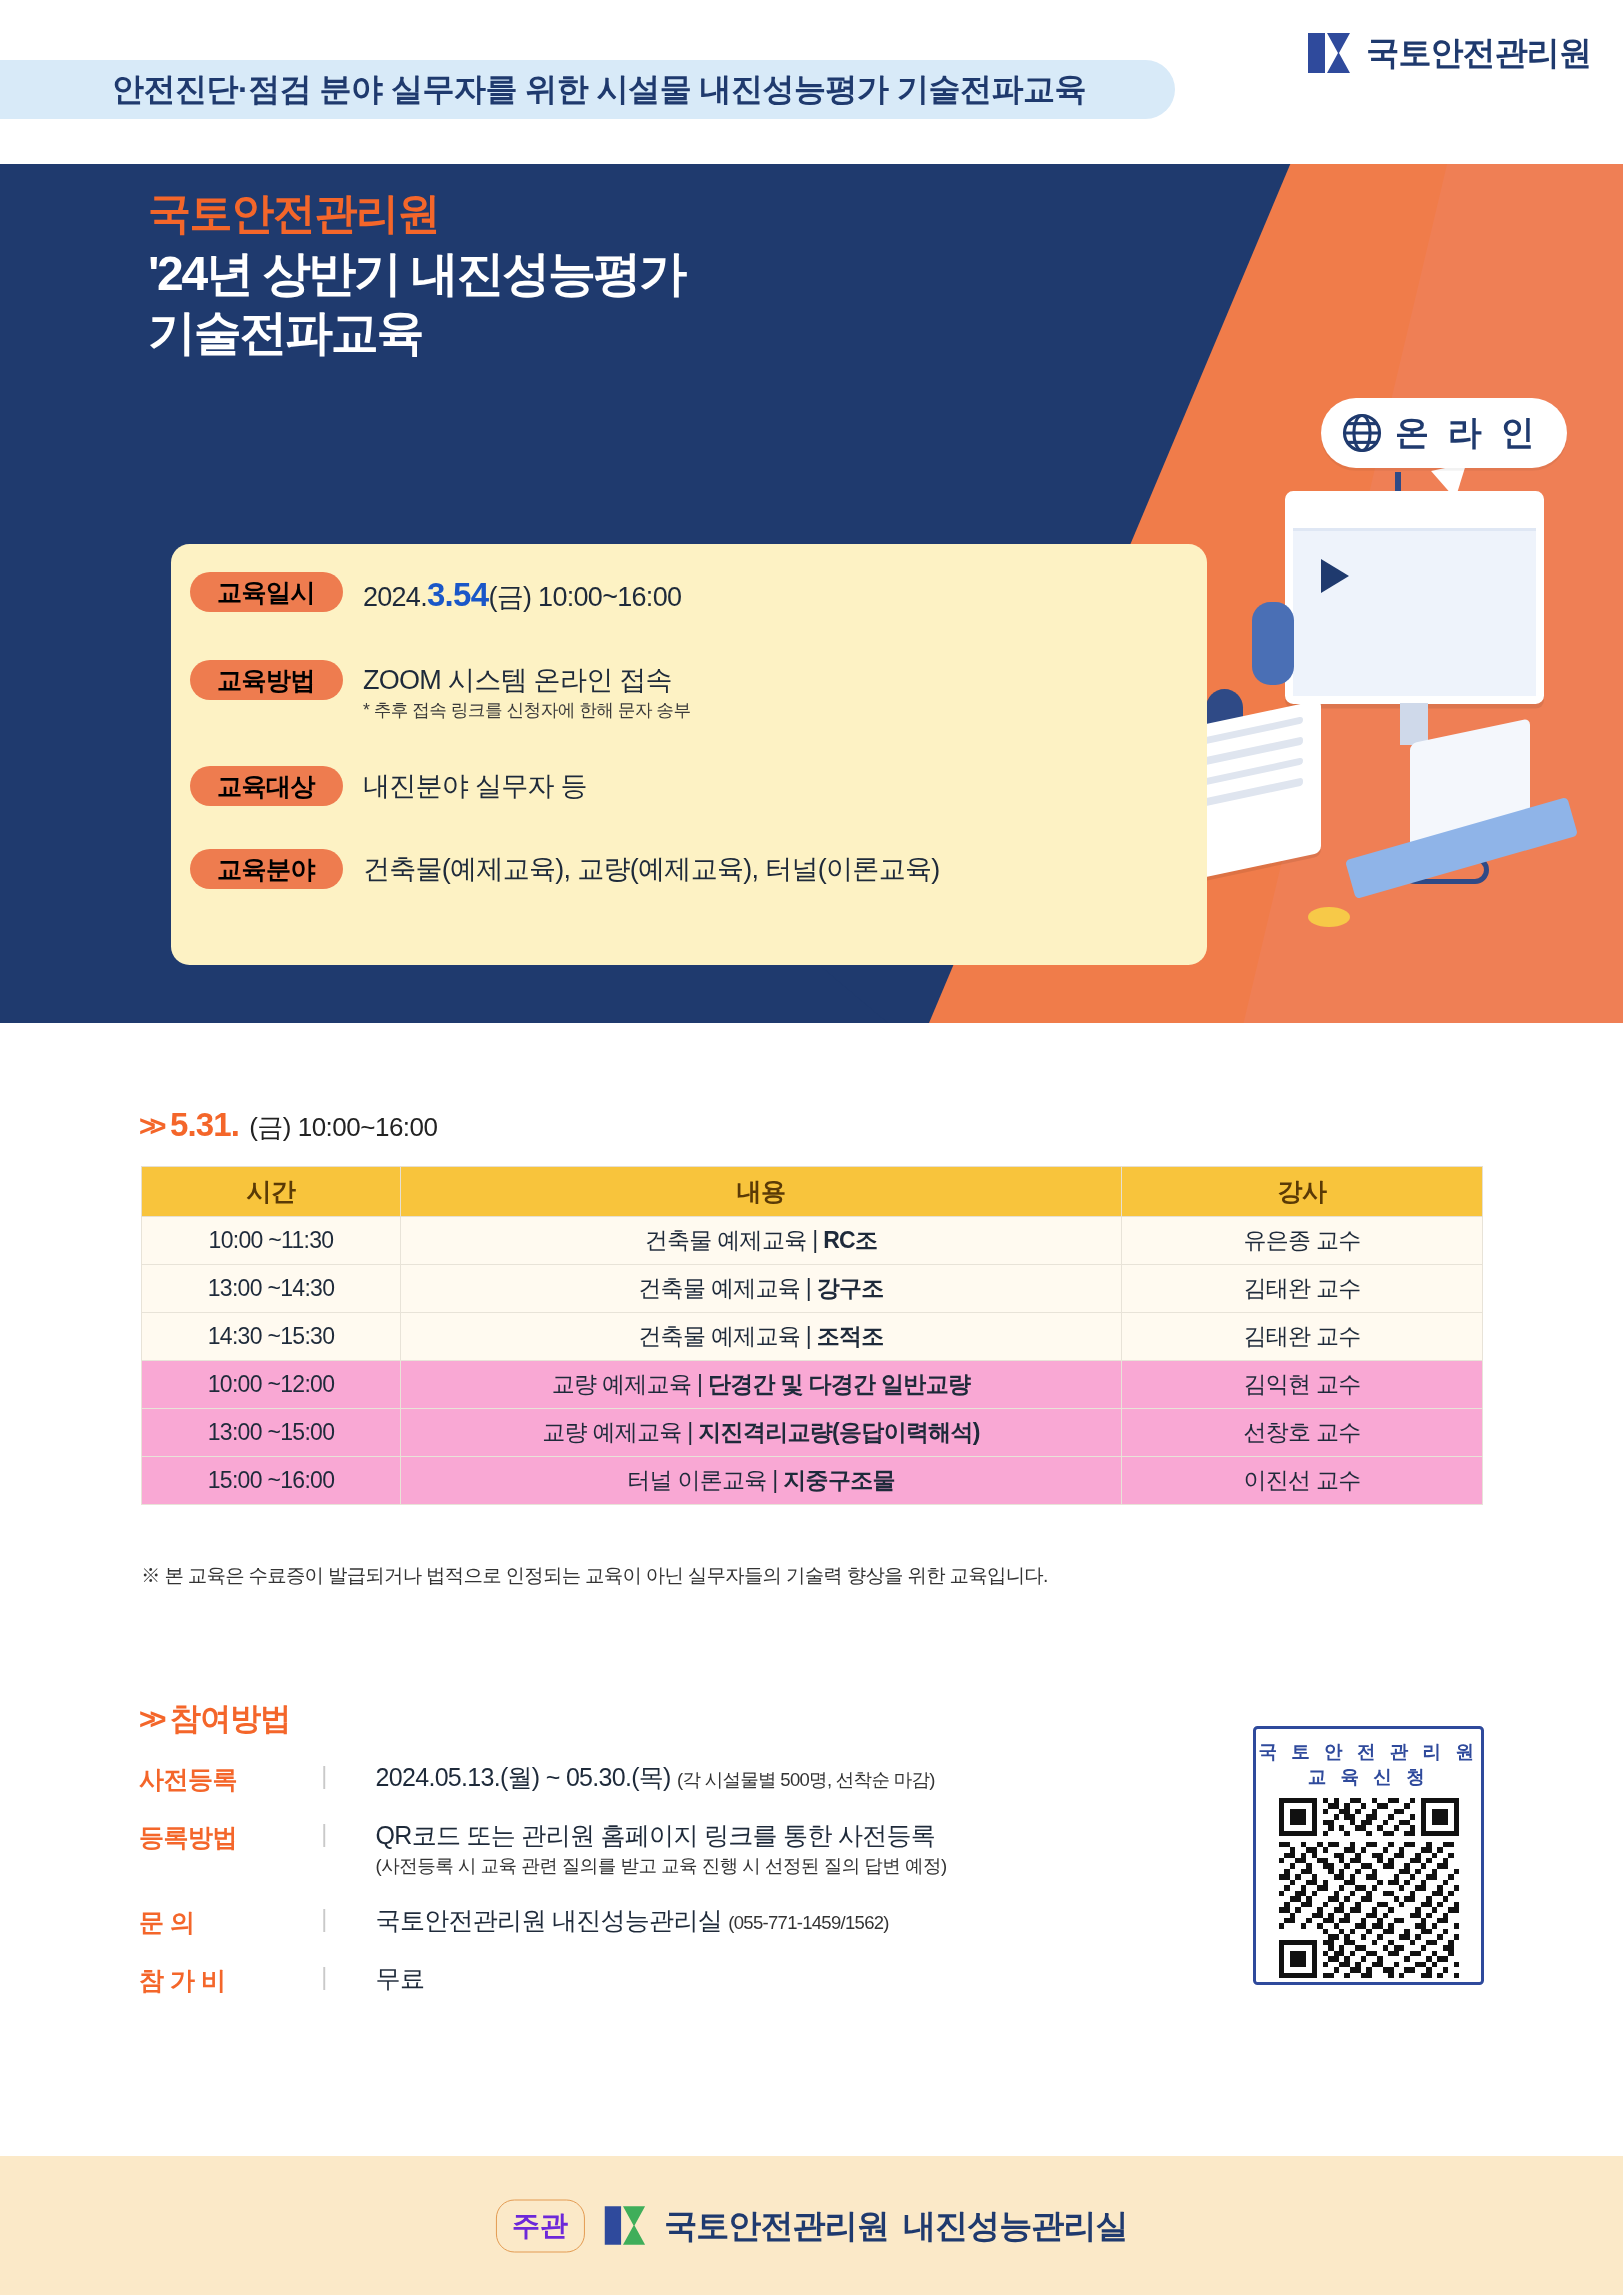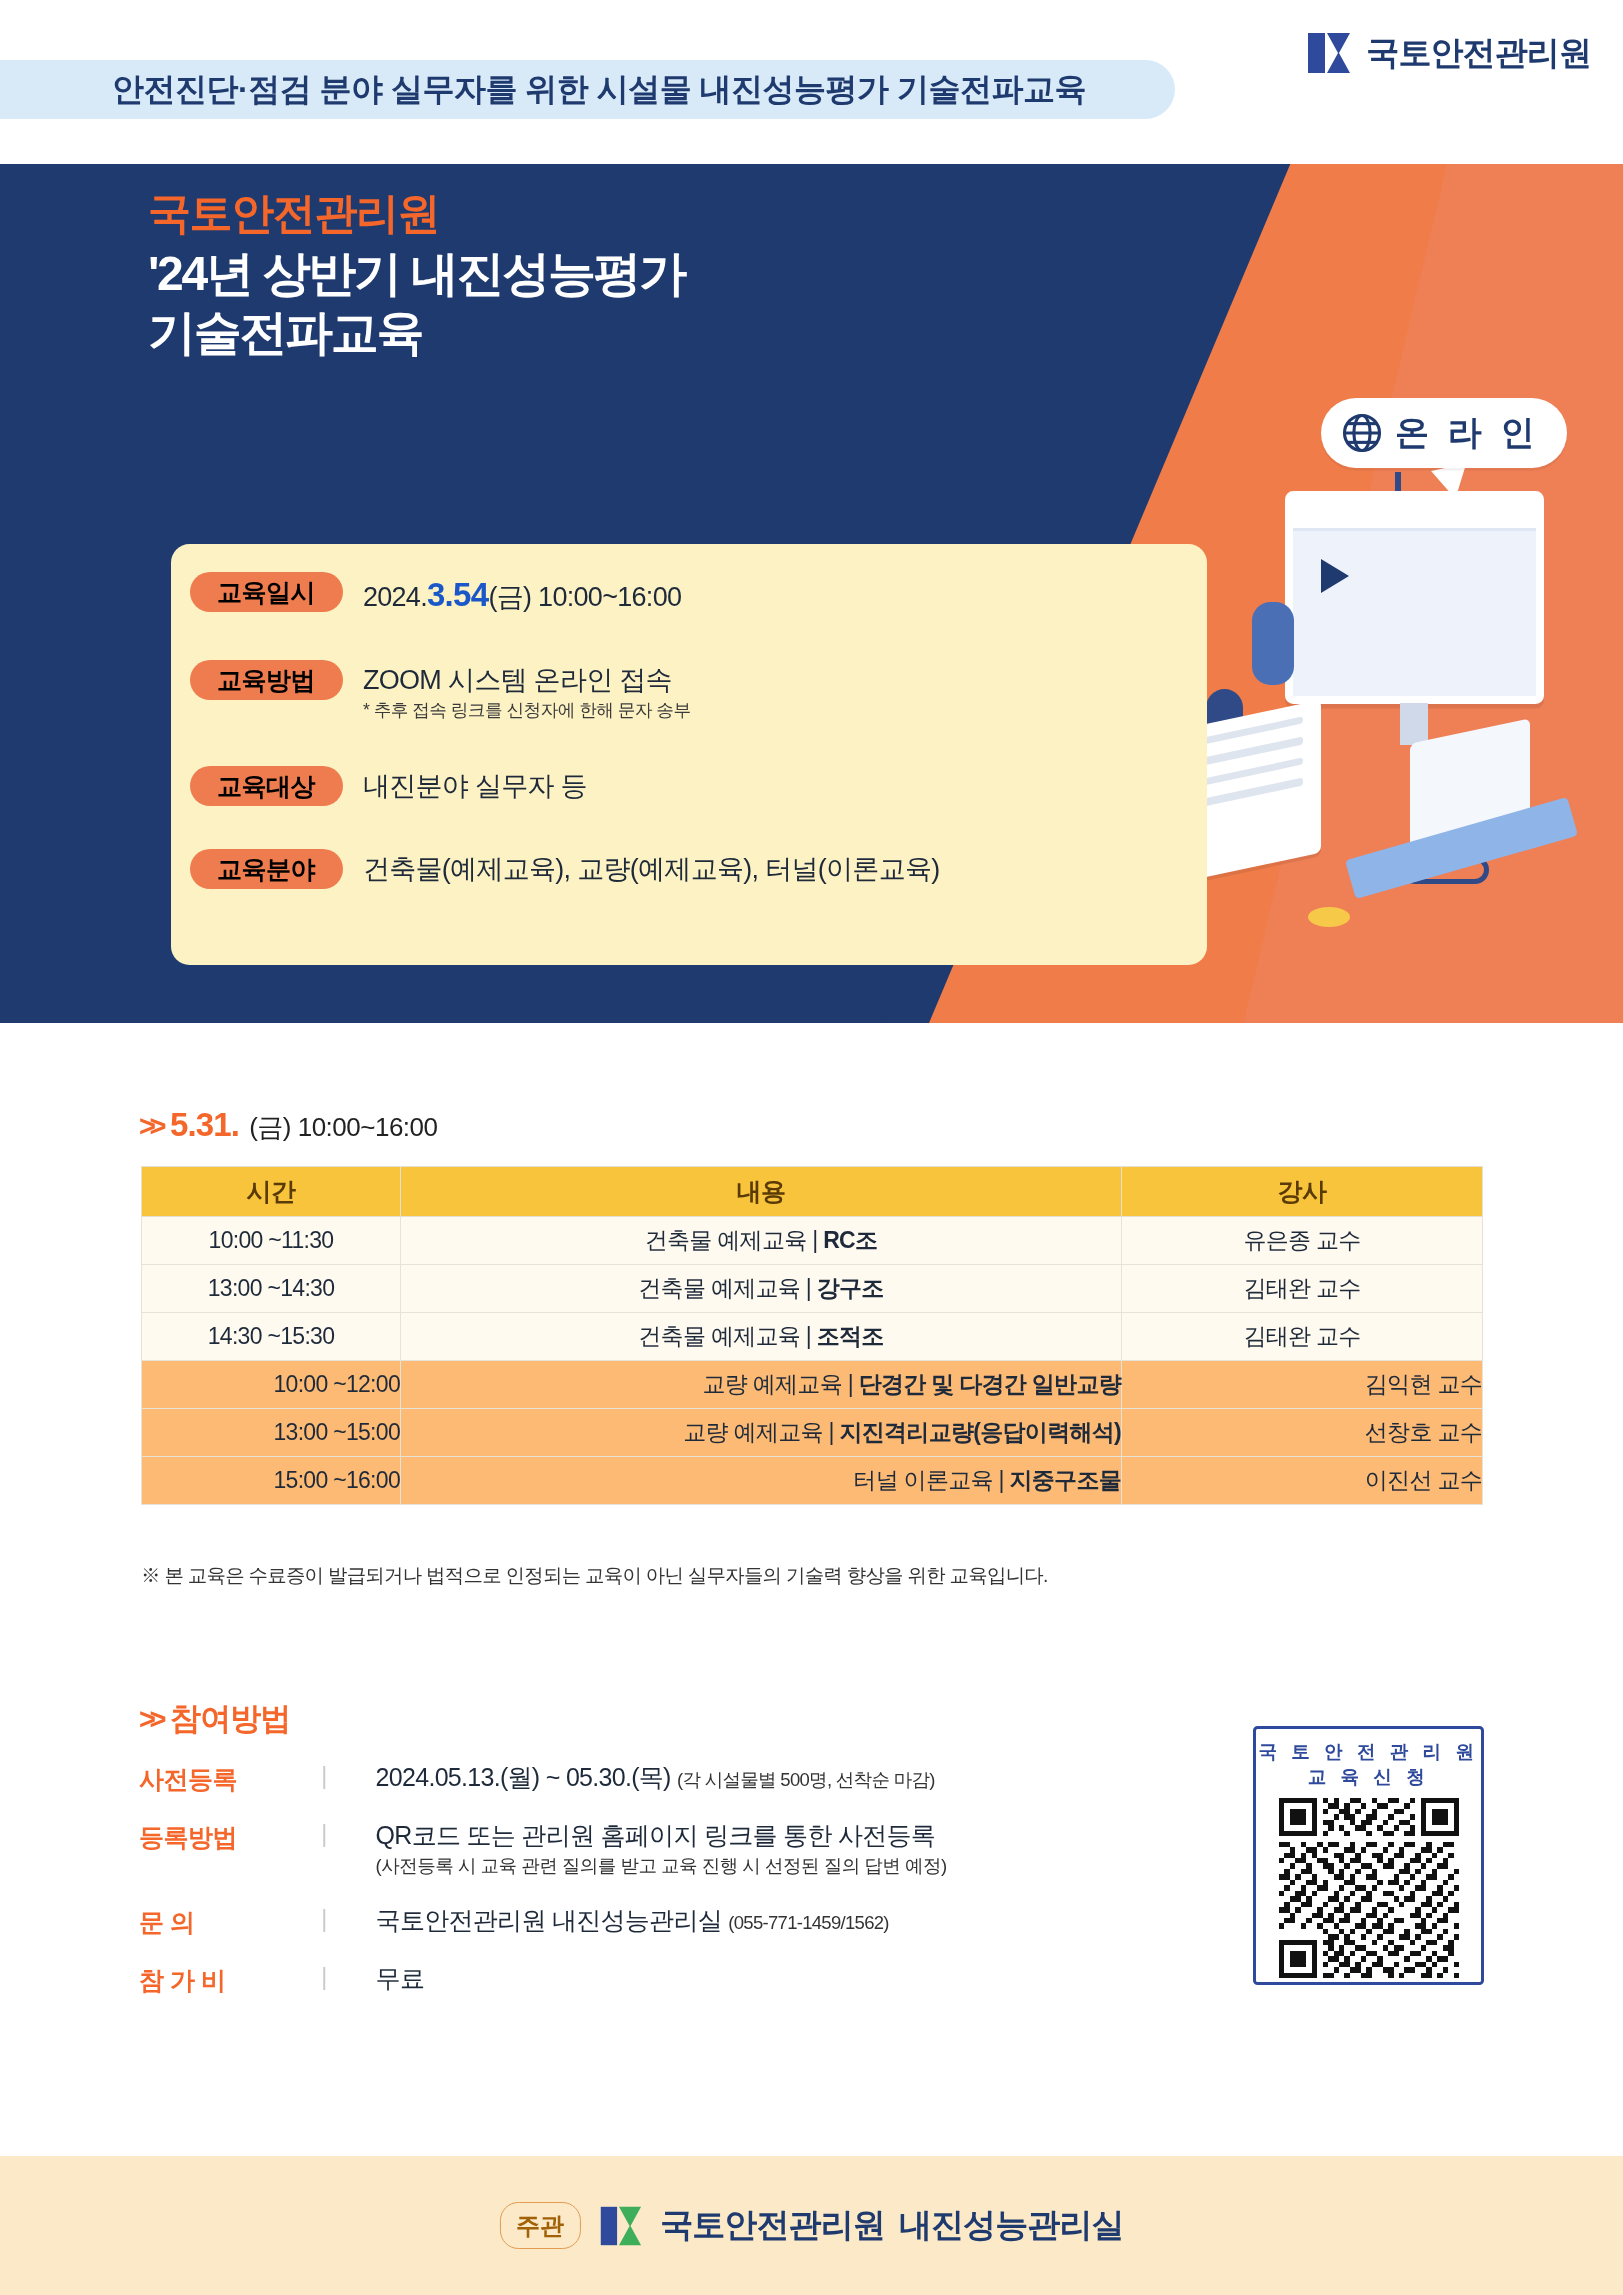--- a/index.html
+++ b/index.html
@@ -146,21 +146,21 @@
   table.sched th {
     background: #f8c43c; color: #5a3a06; font-weight: bold;
     height: 50px; font-size: 25px; letter-spacing: -0.5px;
     border: 0.9px solid #e6e0d2;
   }
   table.sched td {
     height: 48px; text-align: center; color: #1e2a3a;
     border: 0.9px solid #e8e3d8; letter-spacing: -0.7px;
   }
   table.sched tr.b td { background: #fffaf0; }
-  table.sched tr.p td { background: #fdba74; text-align: right; }
+  table.sched tr.p td { background: #f9a8d4; }
   table.sched td.c1 { width: 259px; }
   table.sched td.c3 { width: 361px; }
   table.sched b { font-weight: bold; }
 
   .note {
     position: absolute; left: 141px; top: 484px;
     color: #333; font-size: 19.4px; letter-spacing: -0.7px;
   }
 
   
@@ -180,21 +180,21 @@
     width: 231px; height: 259px; background: #fff;
     border: 3.7px solid #2f4a9c; border-radius: 4.6px;
     display: flex; flex-direction: column; align-items: center; padding-top: 11px;
   }
   .qr-cap { color:#2f4a9c; font-size: 18.5px; font-weight:bold; letter-spacing: 4.6px; line-height: 1.35; text-align:center;}
   .qr-img { margin-top: 8.3px; width: 180px; height: 180px; }
 
   
   .footer { position: absolute; left: 0; bottom: 0; width: 1623px; height: 139px; background: #fbe9c8; }
   .footer-inner { position:absolute; left: 50%; top: 50%; transform: translate(-50%, -50%); display: flex; align-items: center; gap: 15.7px;}
-  .host-pill { border: 1.9px solid #e39b52; color:#a16207; border-radius: 18.5px; padding: 6.5px 15.7px; font-size: 24px; font-weight:bold;font-family:Liberation Serif, serif;}
+  .host-pill { border: 1.9px solid #e39b52; color:#6d28d9; border-radius: 18.5px; padding: 6.5px 15.7px; font-size: 28px; font-weight:bold;font-family:Liberation Serif, serif;}
   .footer-logo { width: 48px; height: 48px; }
   .footer-text { color: #1f3a6e; font-size: 33px; font-weight: bold; letter-spacing: -0.9px;}
   .footer-text .dept { margin-left: 14px; }
 </style>
 </head>
 <body>
 
 <div class="poster">
 
   <div class="top-panel">

